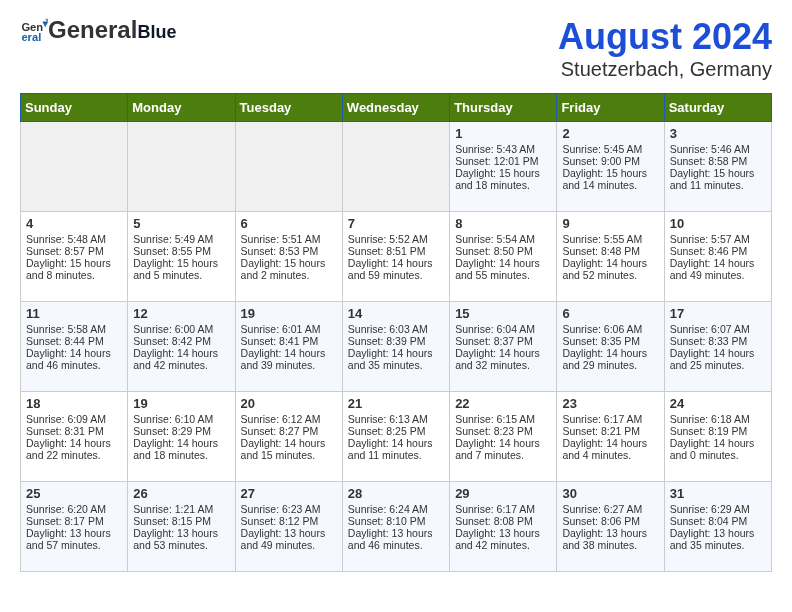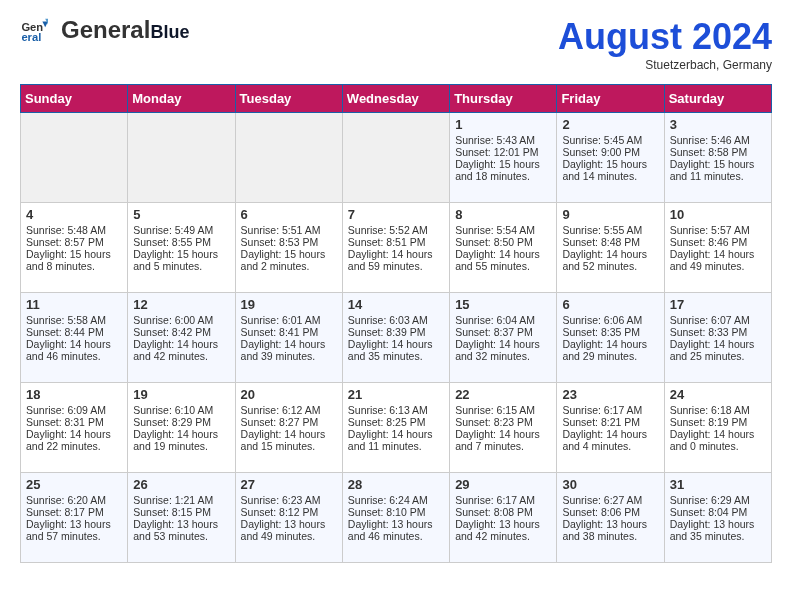--- a/index.html
+++ b/index.html
@@ -12,45 +12,45 @@
     }
     .header-area {
       display: flex;
       justify-content: space-between;
       align-items: flex-start;
       margin-bottom: 12px;
     }
     .logo {
       display: flex;
       align-items: center;
-      gap: 13px;
+      gap: 0;
     }
     .logo-icon {
       width: 28px;
       height: 28px;
     }
     .title-area {
       text-align: right;
     }
     .main-title {
       font-size: 36px;
       font-weight: bold;
       color: #1d4ed8;
     }
     .subtitle {
-      font-size: 12px;
+      font-size: 20px;
       color: #333;
     }
     table {
       width: 100%;
       border-collapse: collapse;
       table-layout: fixed;
     }
     thead tr {
-      background-color: #be185d;
+      background-color: #4d7c0f;
       color: #fff;
     }
     thead th {
       padding: 6px 4px;
       font-size: 13px;
       font-weight: bold;
       text-align: left;
       border: 1px solid #1a5fa8;
     }
     tbody tr {
@@ -232,21 +232,21 @@
         <td>
           <span class="day-number">18</span>
           <div>Sunrise: 6:09 AM</div>
           <div>Sunset: 8:31 PM</div>
           <div>Daylight: 14 hours and 22 minutes.</div>
         </td>
         <td>
           <span class="day-number">19</span>
           <div>Sunrise: 6:10 AM</div>
           <div>Sunset: 8:29 PM</div>
-          <div>Daylight: 14 hours and 19 minutes.</div>
+          <div>Daylight: 14 hours and 18 minutes.</div>
         </td>
         <td>
           <span class="day-number">20</span>
           <div>Sunrise: 6:12 AM</div>
           <div>Sunset: 8:27 PM</div>
           <div>Daylight: 14 hours and 15 minutes.</div>
         </td>
         <td>
           <span class="day-number">21</span>
           <div>Sunrise: 6:13 AM</div>

